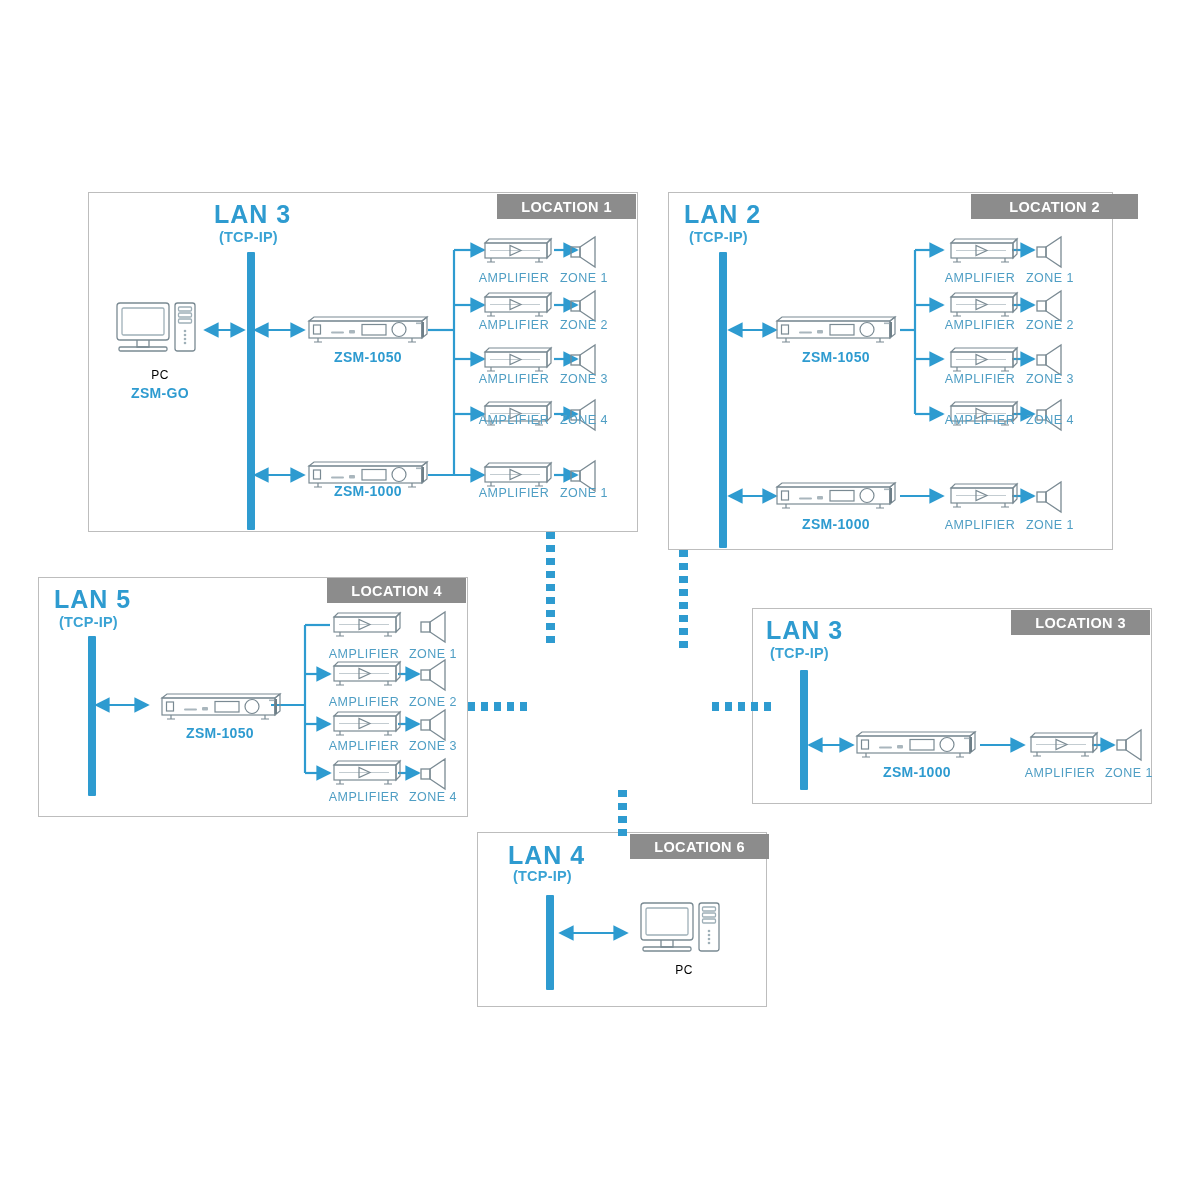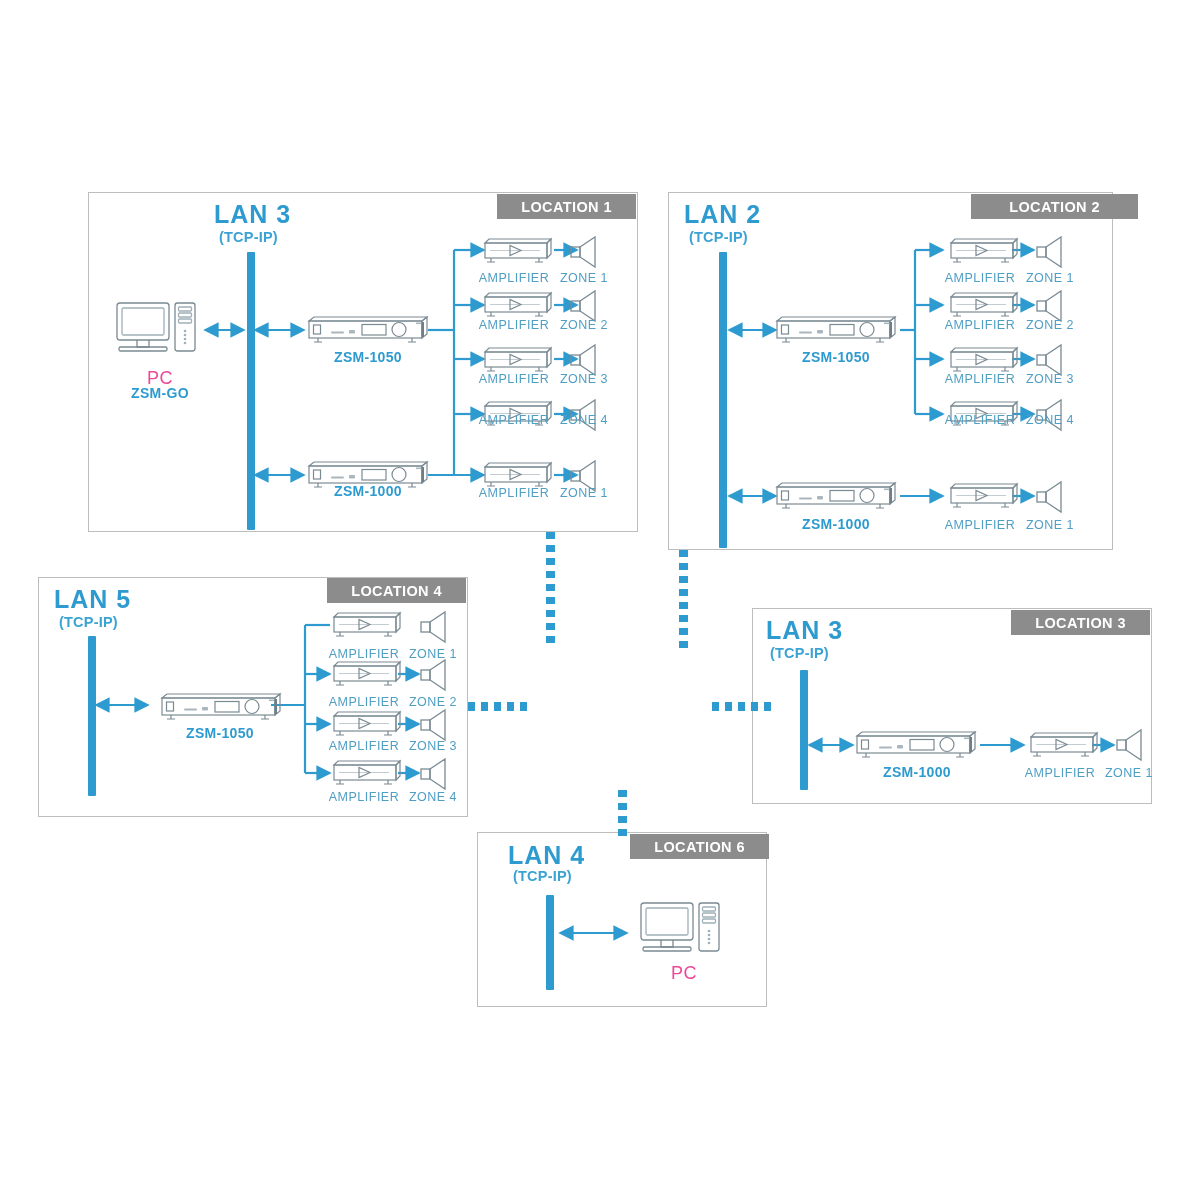--- a/index.html
+++ b/index.html
@@ -66,22 +66,22 @@
     line-height:1;
     text-align:center;
   }
   .lbl.dev{
     color:#2e9bd0;
     font-weight:bold;
     font-size:14px;
     letter-spacing:.3px;
   }
   .lbl.pc{
-    color:#ec4899;
-    font-size:18px;
+    color:#000000;
+    font-size:12px;
   }
   .lbl.center{transform:translateX(-50%);text-align:right;}
 
   
   .icon{position:absolute;}
   .icon svg{display:block;overflow:visible;}
 
   
   .internet{
     position:absolute;

